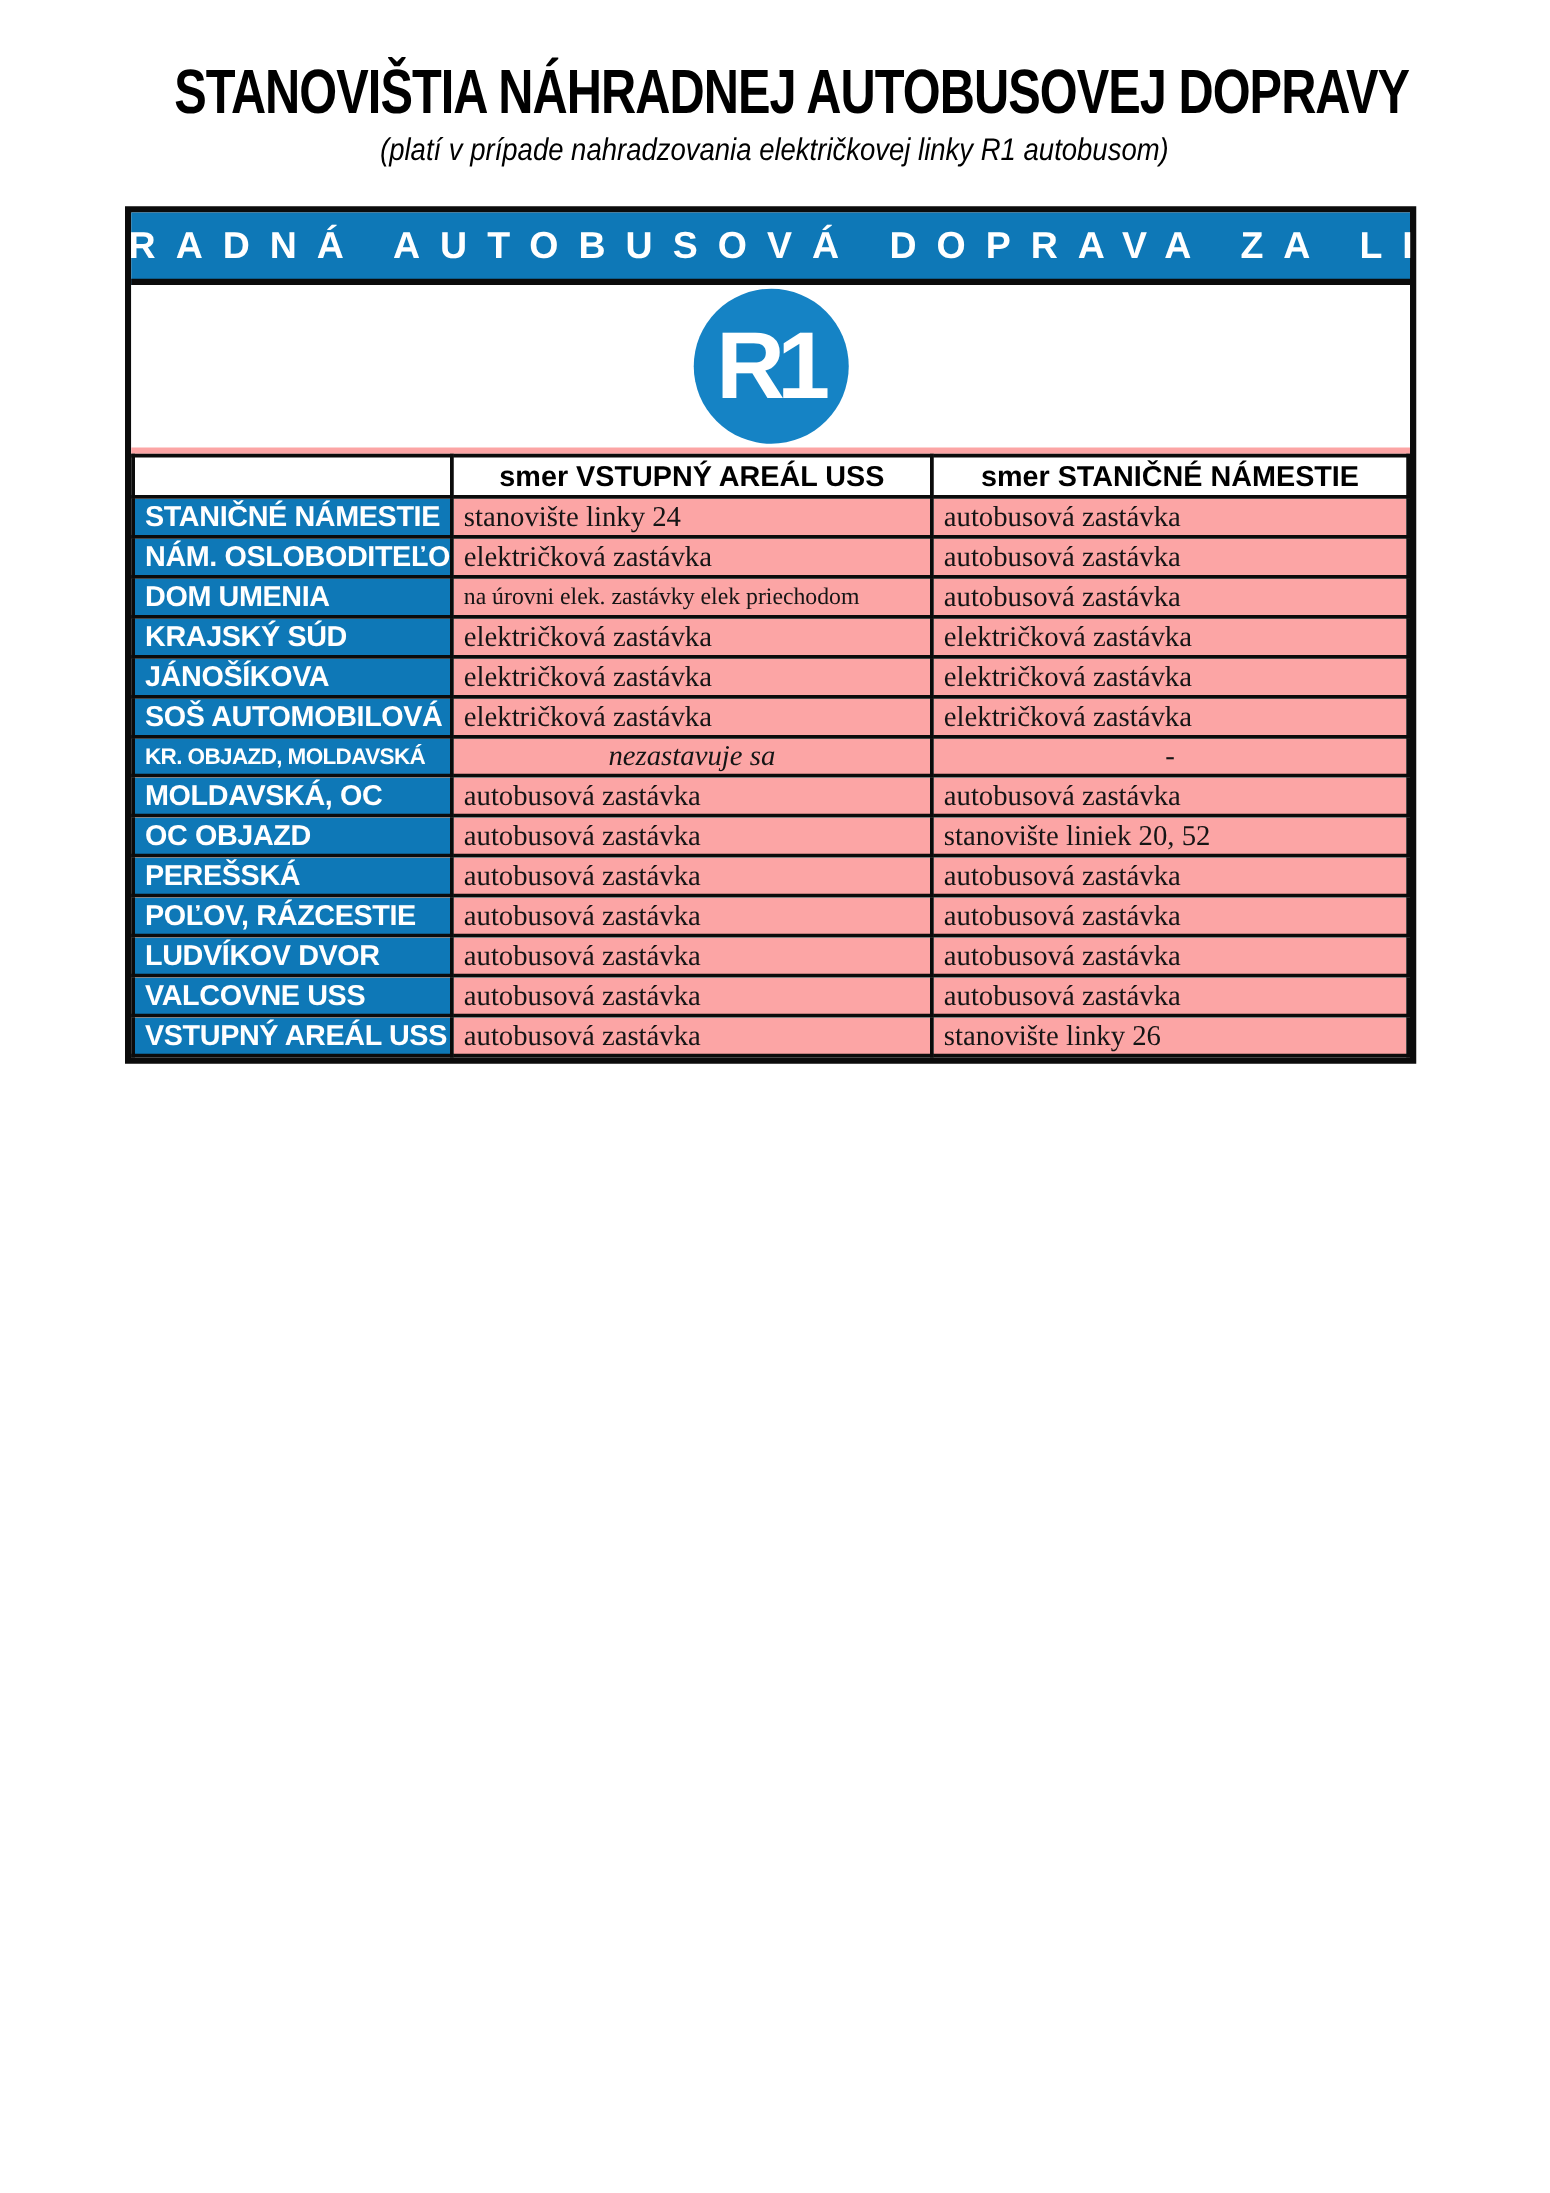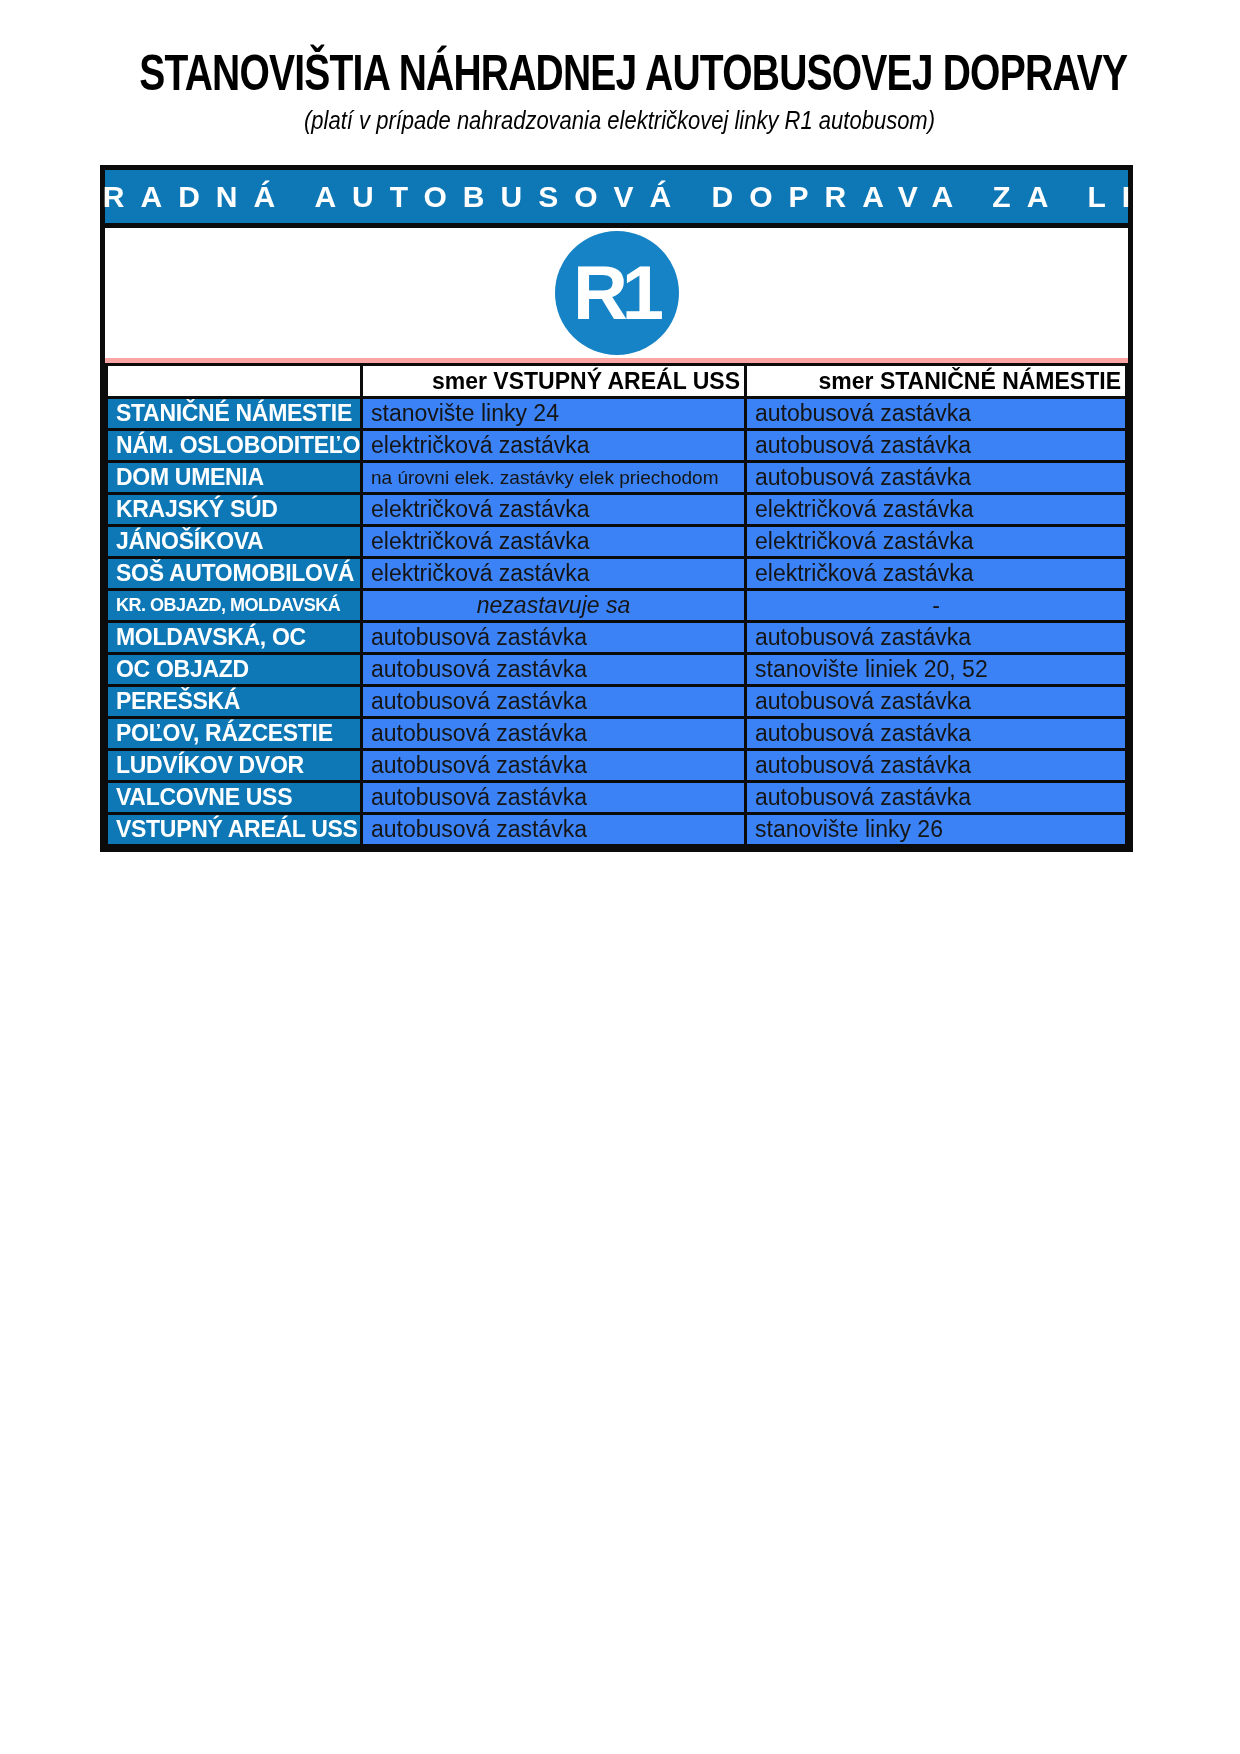--- a/index.html
+++ b/index.html
@@ -57,30 +57,30 @@
     padding-right:2px; box-sizing:border-box; line-height:1;
   }
 
   
   table.stops { width:100%; border-collapse:collapse; table-layout:fixed; }
   table.stops col.c1 { width:255px; }
   table.stops col.c2 { width:384px; }
   table.stops th, table.stops td { border:3px solid #0b0b0b; overflow:hidden; }
   table.stops thead th {
     height:28px; background:#ffffff; color:#000;
-    font-size:23px; font-weight:bold; text-align:right; padding:1px 4px;
+    font-size:23px; font-weight:bold; text-align:center; padding:1px 4px;
     white-space:nowrap;
   }
   table.stops td { height:24px; font-size:23px; padding:1px 8px; white-space:nowrap;margin-top:18px; }
   td.stop {
     background:var(--blue); color:#ffffff; font-weight:bold;
     font-size:22px; letter-spacing:-0.3px;
   }
   td.stop.small { font-size:18px; letter-spacing:-0.5px; }
-  td.val { color:#151515; background:#3b82f6; }
+  td.val { color:#151515; background:#fca5a5;font-family:Liberation Serif, serif; }
   td.val.small { font-size:19px; }
   td.val.center { text-align:center; }
   td.val.italic { font-style:italic; }
 </style>
 </head>
 <body>
 
 <div class="page">
 
   <div class="doc-header">

